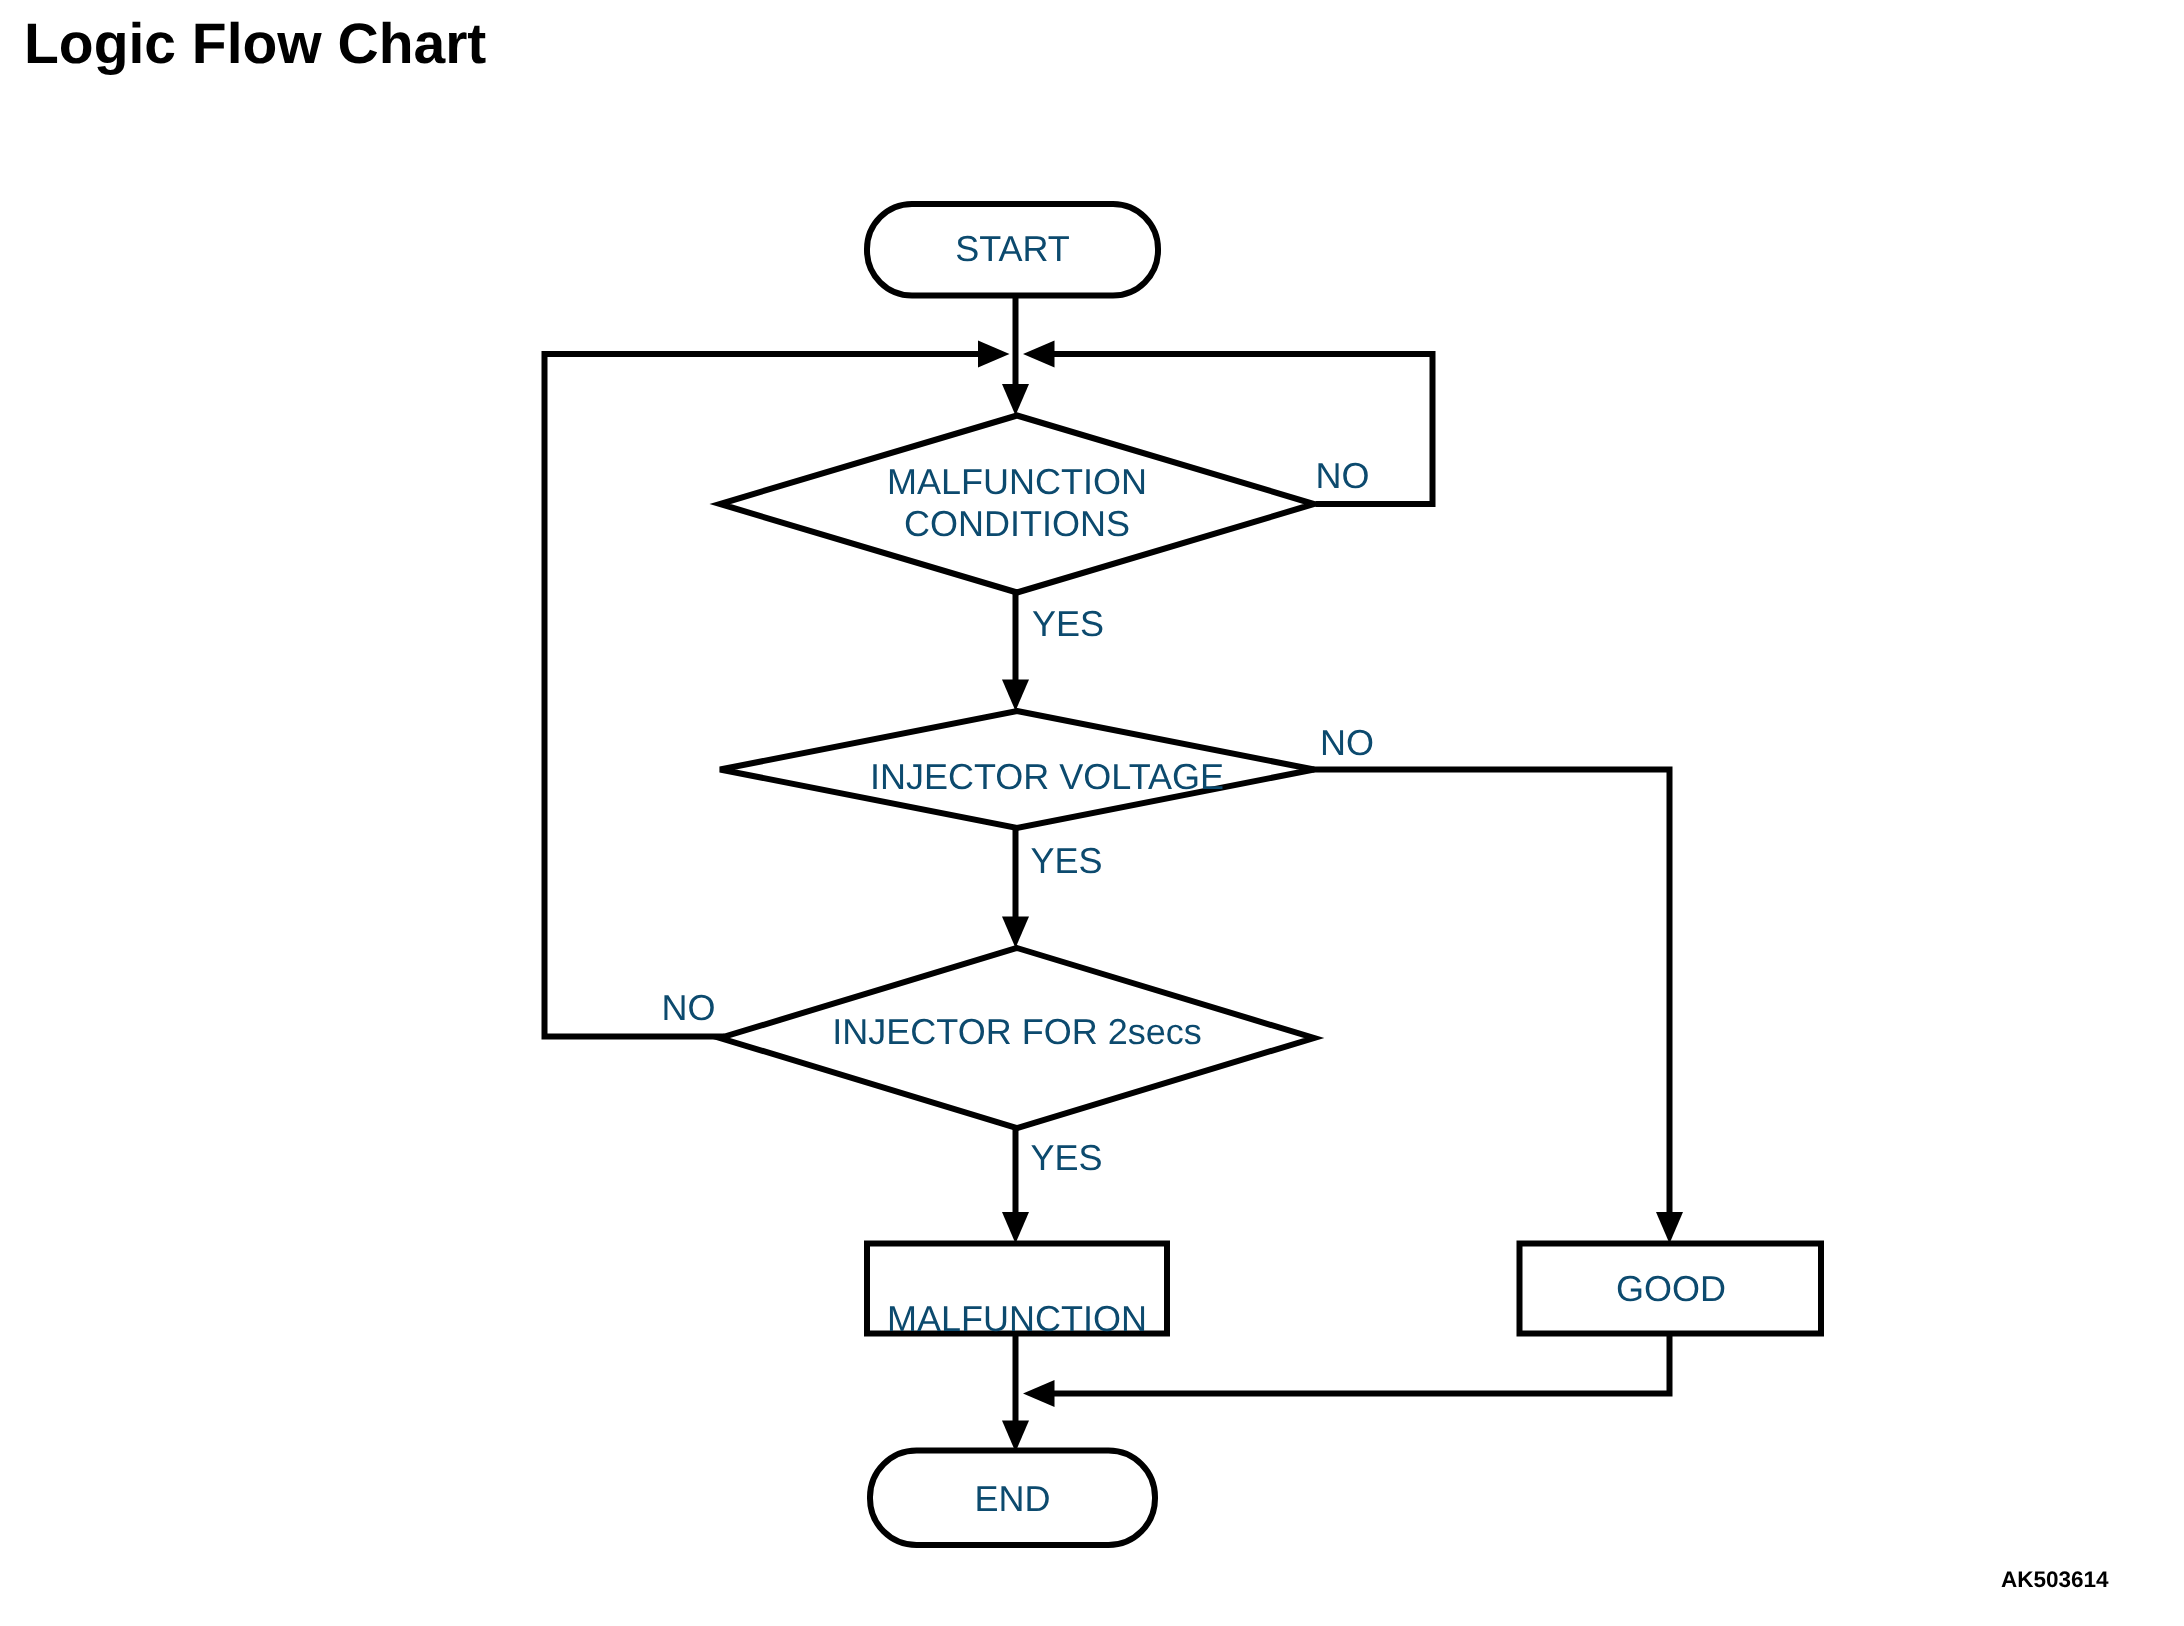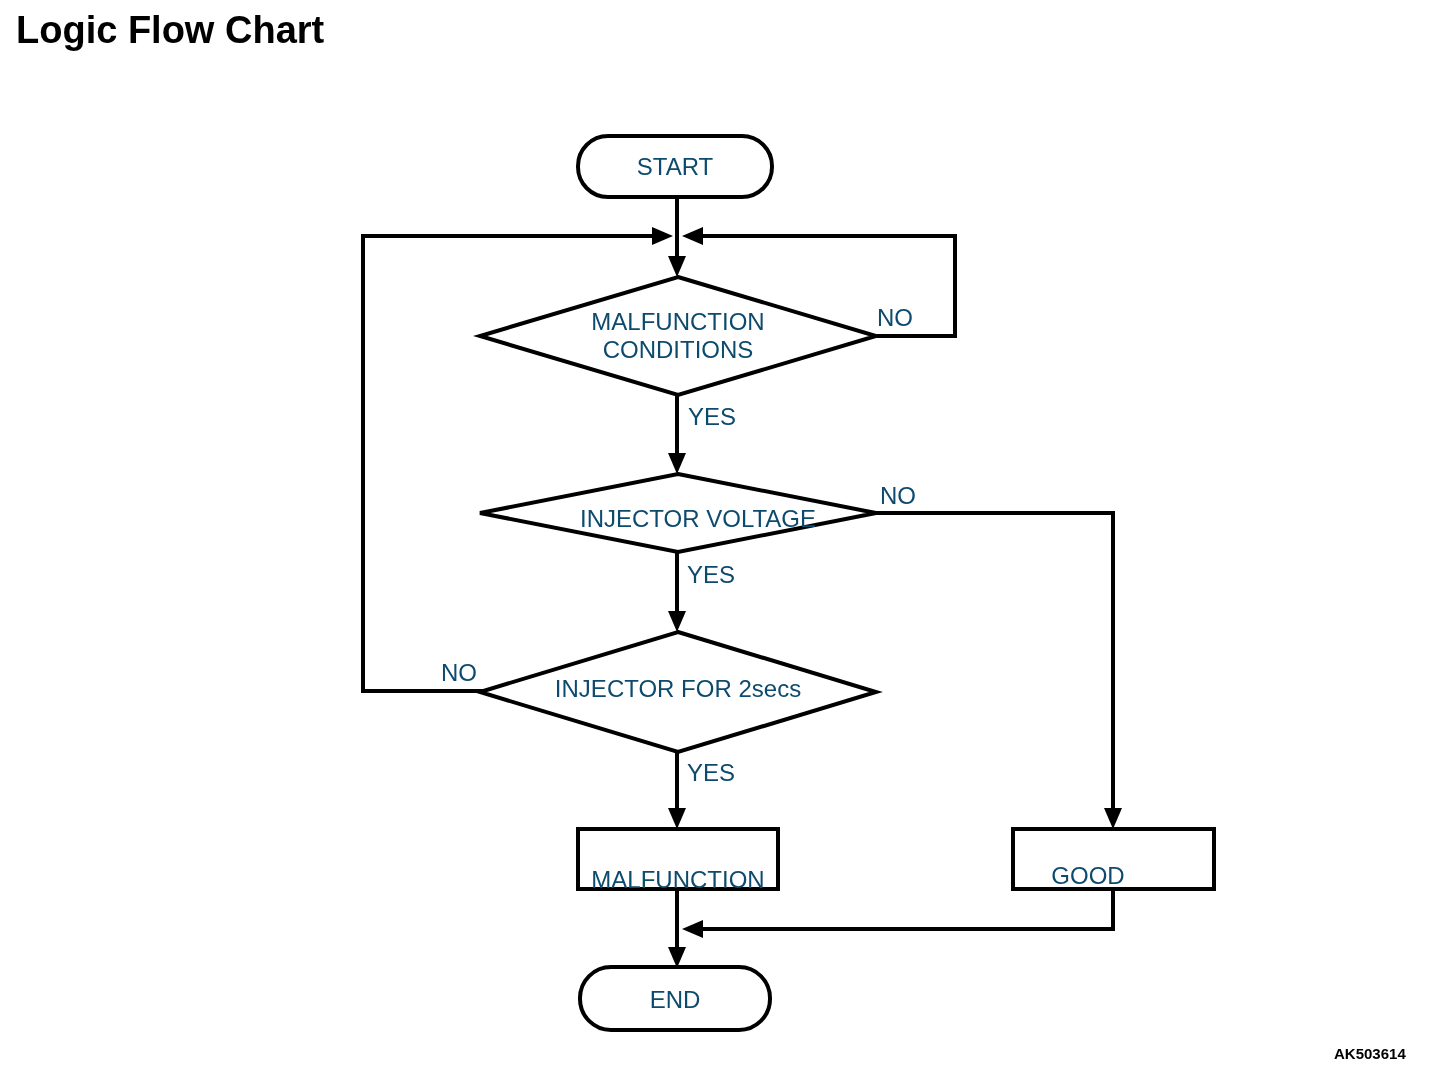--- a/index.html
+++ b/index.html
@@ -128,21 +128,21 @@
   <div class="lbl node-lbl" style="left:678px; top:519px;margin-left:20px;">
     <div>INJECTOR VOLTAGE</div>
   </div>
 
   <div class="lbl node-lbl" style="left:678px; top:689px;">
     <div>INJECTOR FOR 2secs</div>
   </div>
 
   <div class="lbl node-lbl" style="left:678px; top:880px;">MALFUNCTION</div>
 
-  <div class="lbl node-lbl" style="left:1088px; top:860px;margin-top:16px;">GOOD</div>
+  <div class="lbl node-lbl" style="left:1114px; top:860px;">GOOD</div>
 
   <div class="lbl node-lbl" style="left:675px; top:1000px;">END</div>
 
   <div class="lbl" style="left:877px; top:304px;">NO</div>
   <div class="lbl" style="left:688px; top:403px;">YES</div>
 
   <div class="lbl" style="left:880px; top:482px;">NO</div>
   <div class="lbl" style="left:687px; top:561px;">YES</div>
 
   <div class="lbl" style="left:441px; top:659px;">NO</div>

